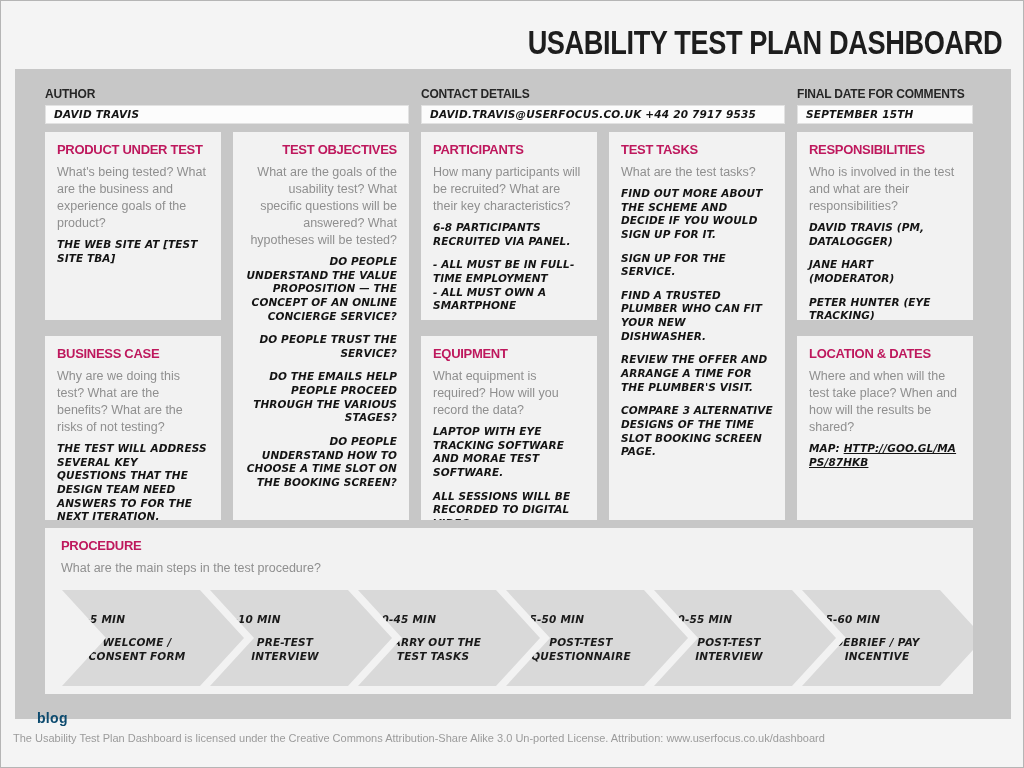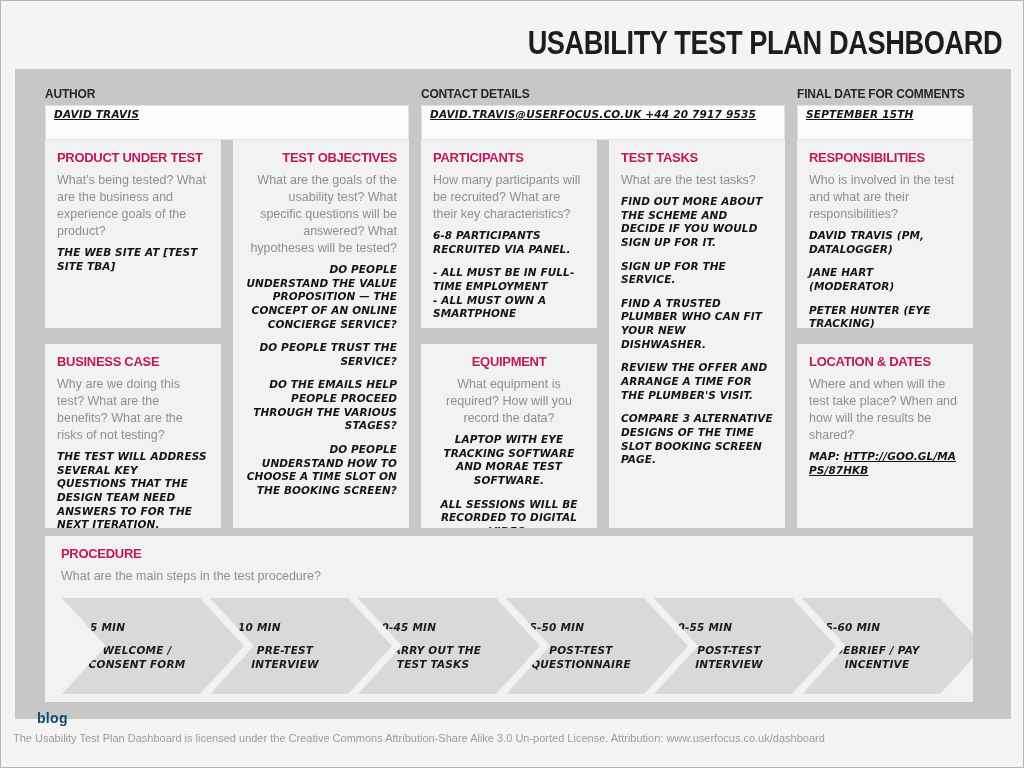--- a/index.html
+++ b/index.html
@@ -19,39 +19,39 @@
     letter-spacing:-0.5px; white-space:nowrap;
     transform:scaleX(0.8); transform-origin:right center;
   }
   
   .panel {
     position:absolute; left:14px; top:68px; width:996px; height:650px;
     background:#c7c7c7;
     padding:18px 38px 0 30px;
   }
   
-  .fields { display:grid; grid-template-columns:repeat(5,1fr); gap:16px 12px; }
+  .fields { display:grid; grid-template-columns:repeat(5,1fr); gap:16px 12px; margin-bottom:8px; }
   .field-author { grid-column:1/3; }
   .field-contact { grid-column:3/5; }
   .field-final { grid-column:5; }
   .field-label { font-size:12px; font-weight:bold; color:#262626; letter-spacing:-0.2px; margin-bottom:4px; }
   .field-input {
-    height:35px; background:#fcfcfc; border:1px solid #e2e2e2;
+    height:19px; background:#fcfcfc; border:1px solid #e2e2e2;
     font-family:"DejaVu Sans", sans-serif; font-style:oblique; font-weight:bold;
     font-size:10.5px; color:#141414; line-height:17px; padding:0 8px;
-    white-space:nowrap; overflow:hidden; letter-spacing:0.2px;text-decoration:underline;
+    white-space:nowrap; overflow:hidden; letter-spacing:0.2px;
   }
   
   .grid { display:grid; grid-template-columns:repeat(5,1fr); grid-template-rows:188px 184px; gap:16px 12px; }
   .card { background:#f2f2f2; padding:10px 12px; overflow:hidden; }
   .c-product { grid-column:1; grid-row:1; }
   .c-business { grid-column:1; grid-row:2; }
   .c-objectives { grid-column:2; grid-row:1/3;text-align:right; }
   .c-participants { grid-column:3; grid-row:1; }
-  .c-equipment { grid-column:3; grid-row:2;text-align:center; }
+  .c-equipment { grid-column:3; grid-row:2; }
   .c-tasks { grid-column:4; grid-row:1/3; }
   .c-resp { grid-column:5; grid-row:1; }
   .c-location { grid-column:5; grid-row:2; }
   .card h2 { font-size:13px; font-weight:bold; color:#be185d; letter-spacing:-0.3px; margin-bottom:7px; }
   .prompt { font-size:12.5px; color:#8f8f8f; line-height:1.36; margin-bottom:6px; }
   .answer {
     font-family:"DejaVu Sans", sans-serif; font-style:oblique; font-weight:bold;
     font-size:10.5px; color:#141414; line-height:1.3; letter-spacing:0.1px;
     margin-bottom:10px; white-space:pre-line;
   }

